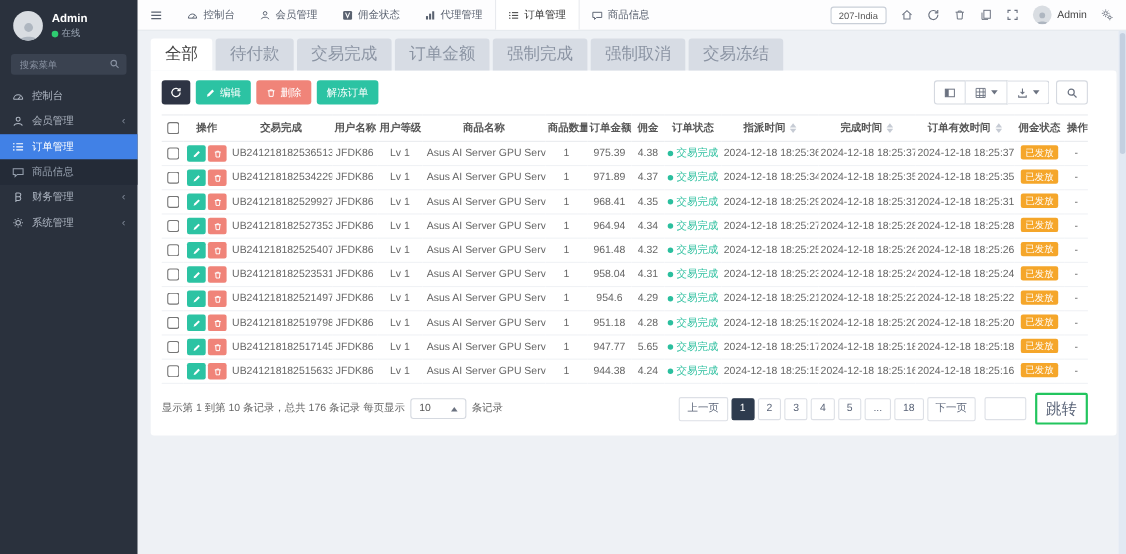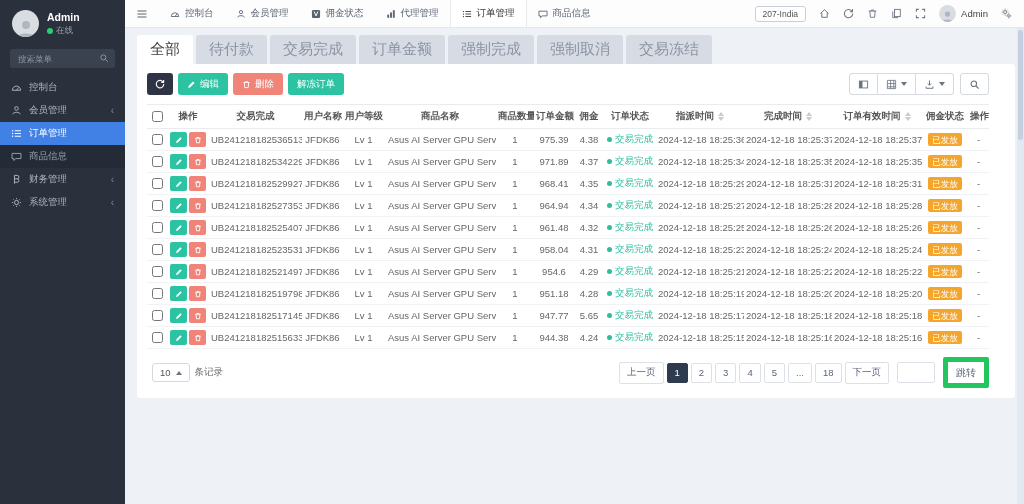--- a/index.html
+++ b/index.html
@@ -74,27 +74,27 @@
   .st { color:#2bbf9e; }
   .st .dot { display:inline-block; width:5px; height:5px; border-radius:50%; background:#2bbf9e; margin-right:3px; vertical-align:middle; }
   .badge { background:#f5a62a; color:#fff; border-radius:2px; padding:1.5px 4px; font-size:8.5px; }
   .sorter { display:inline-flex; flex-direction:column; margin-left:4px; vertical-align:middle; gap:1px; }
   .sorter i { width:0; height:0; border-left:3px solid transparent; border-right:3px solid transparent; display:block; }
   .sorter .up { border-bottom:4px solid #c6cbd4; }
   .sorter .dn { border-top:4px solid #c6cbd4; }
 
   
   .tfooter { display:flex; align-items:center; margin-top:8px; font-size:9.5px; color:#666; }
-  .pgsize { display:inline-flex; align-items:center; gap:5px; border:1px solid #d5d9e0; border-radius:3px; padding:3px 7px; margin:0 5px; cursor:pointer; color:#555; background:#fff; }
+  .pgsize { display:inline-flex; align-items:center; gap:18px; border:1px solid #d5d9e0; border-radius:3px; padding:3px 7px; margin:0 5px; cursor:pointer; color:#555; background:#fff; }
   .caret-up { width:0; height:0; border-left:3px solid transparent; border-right:3px solid transparent; border-bottom:4px solid #6b7280; display:inline-block; }
   .pager { margin-left:auto; display:flex; align-items:center; gap:3px; }
   .page { min-width:15px; padding:3.5px 7px; border:1px solid #dde0e6; border-radius:2px; color:#5a6478; font-size:9.5px; text-align:right; background:#fff; cursor:pointer; }
   .page.active { background:#2e3b4e; border-color:#2e3b4e; color:#fff; }
   .jumpin { width:38px; height:21px; border:1px solid #dde0e6; border-radius:2px; margin-left:5px; outline:none; padding:0 4px; font-size:9.5px; }
-  .jumpbtn { margin-left:5px; padding:3.5px 8px; border:5px solid #22c55e; border-radius:2px; background:#fff; color:#5a6478; font-size:10px; cursor:pointer; font-family:inherit; }
+  .jumpbtn { margin-left:5px; padding:3.5px 8px; border:2px solid #22c55e; border-radius:2px; background:#fff; color:#5a6478; font-size:14px; cursor:pointer; font-family:inherit; }
 
   
   .scrollstrip { position:absolute; right:0; top:28px; bottom:0; width:7px; background:#e2e9f3; z-index:6; }
   .scrollthumb { position:absolute; top:2px; right:1px; width:5px; height:110px; border-radius:3px; background:#c4d0e0; }
 </style>
 </head>
 <body>
 
 <div class="sidebar">
   <div class="userpanel">
@@ -613,20 +613,21 @@
   <td>2024-12-18 18:25:15</td>
   <td>2024-12-18 18:25:16</td>
   <td>2024-12-18 18:25:16</td>
   <td><span class="badge">已发放</span></td>
   <td>-</td>
 </tr>
         </tbody>
     </table>
 
     <div class="tfooter">
+      <span>显示第 1 到第 10 条记录，总共 176 条记录 每页显示</span>
       <span class="pgsize">
         <span>10</span>
         <span class="caret-up"></span>
       </span>
       <span>条记录</span>
       <div class="pager">
           <span class="page">上一页</span>
           <span class="page active">1</span>
           <span class="page">2</span>
           <span class="page">3</span>

